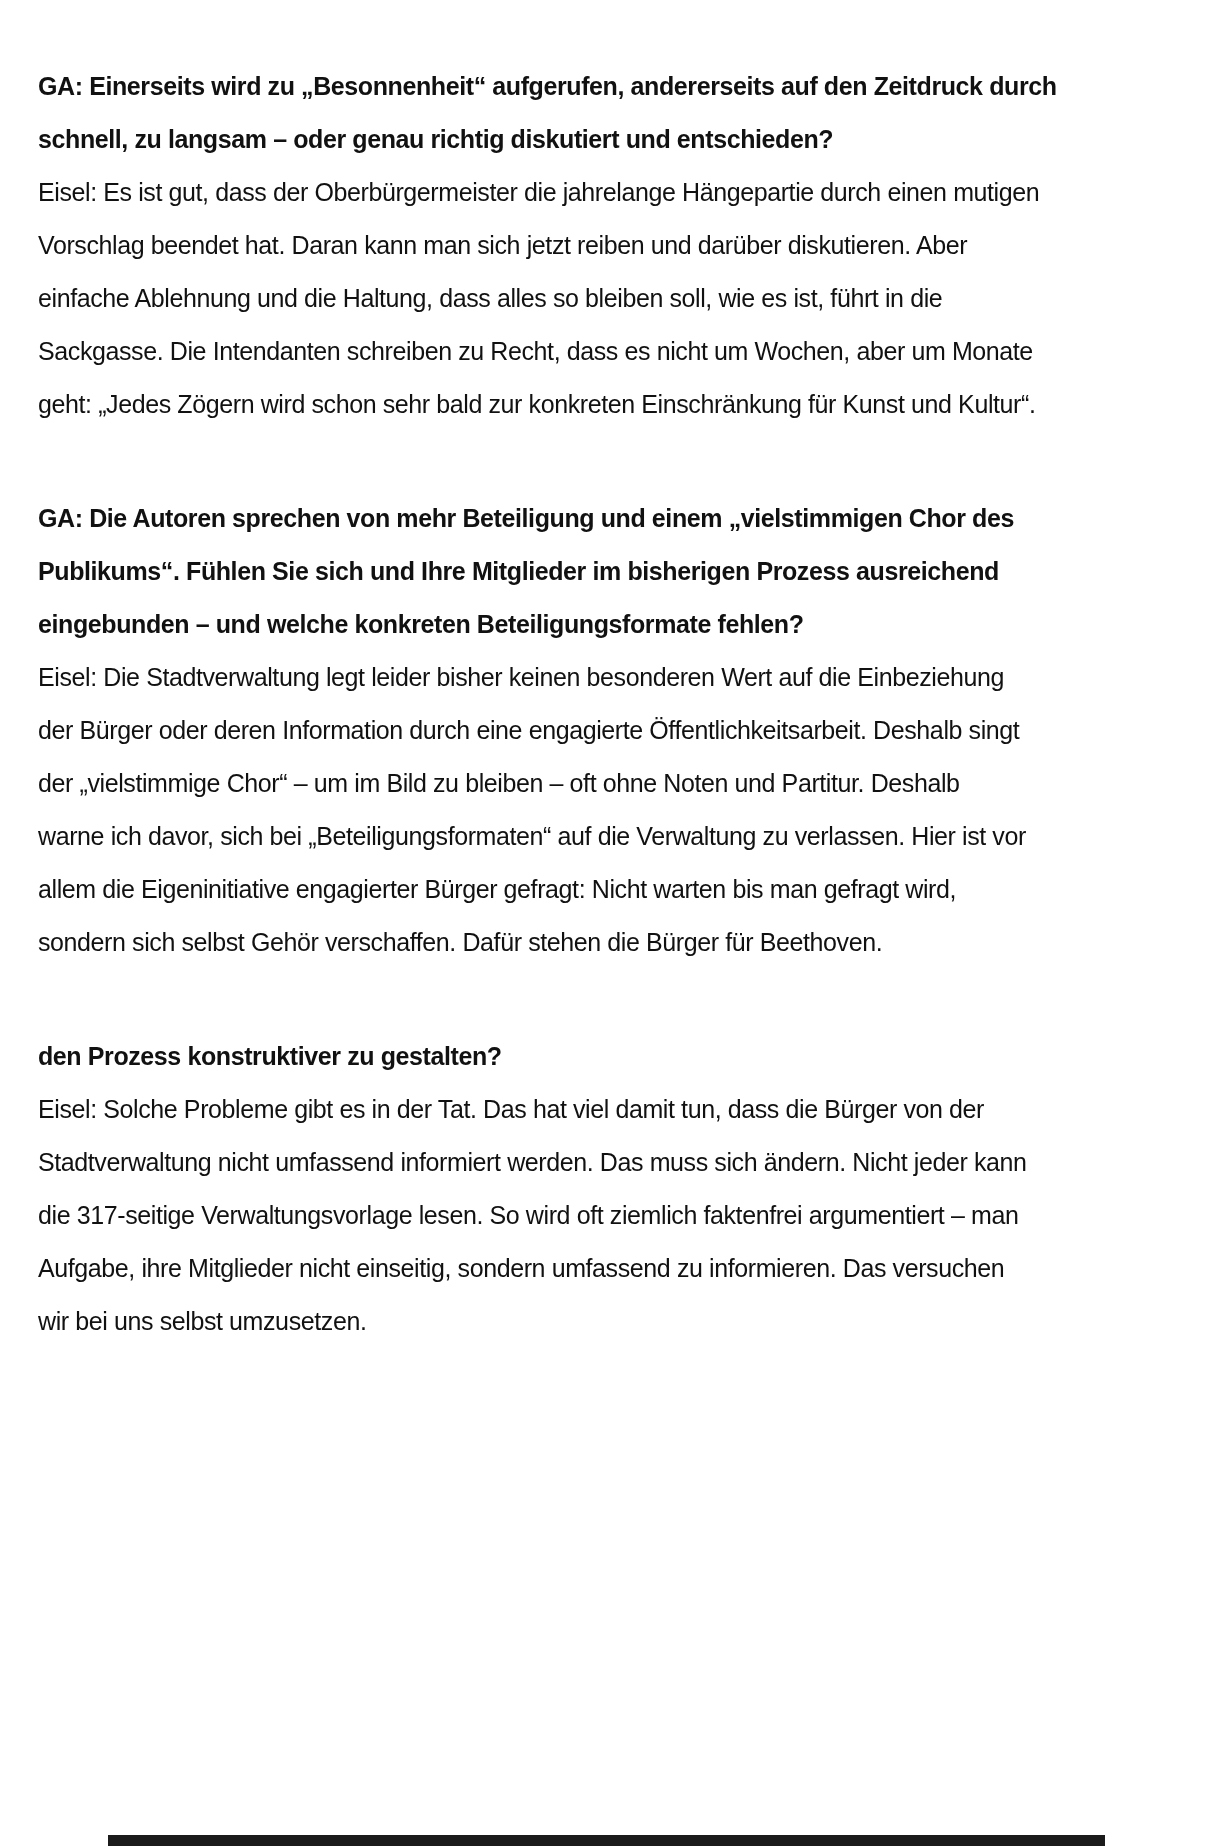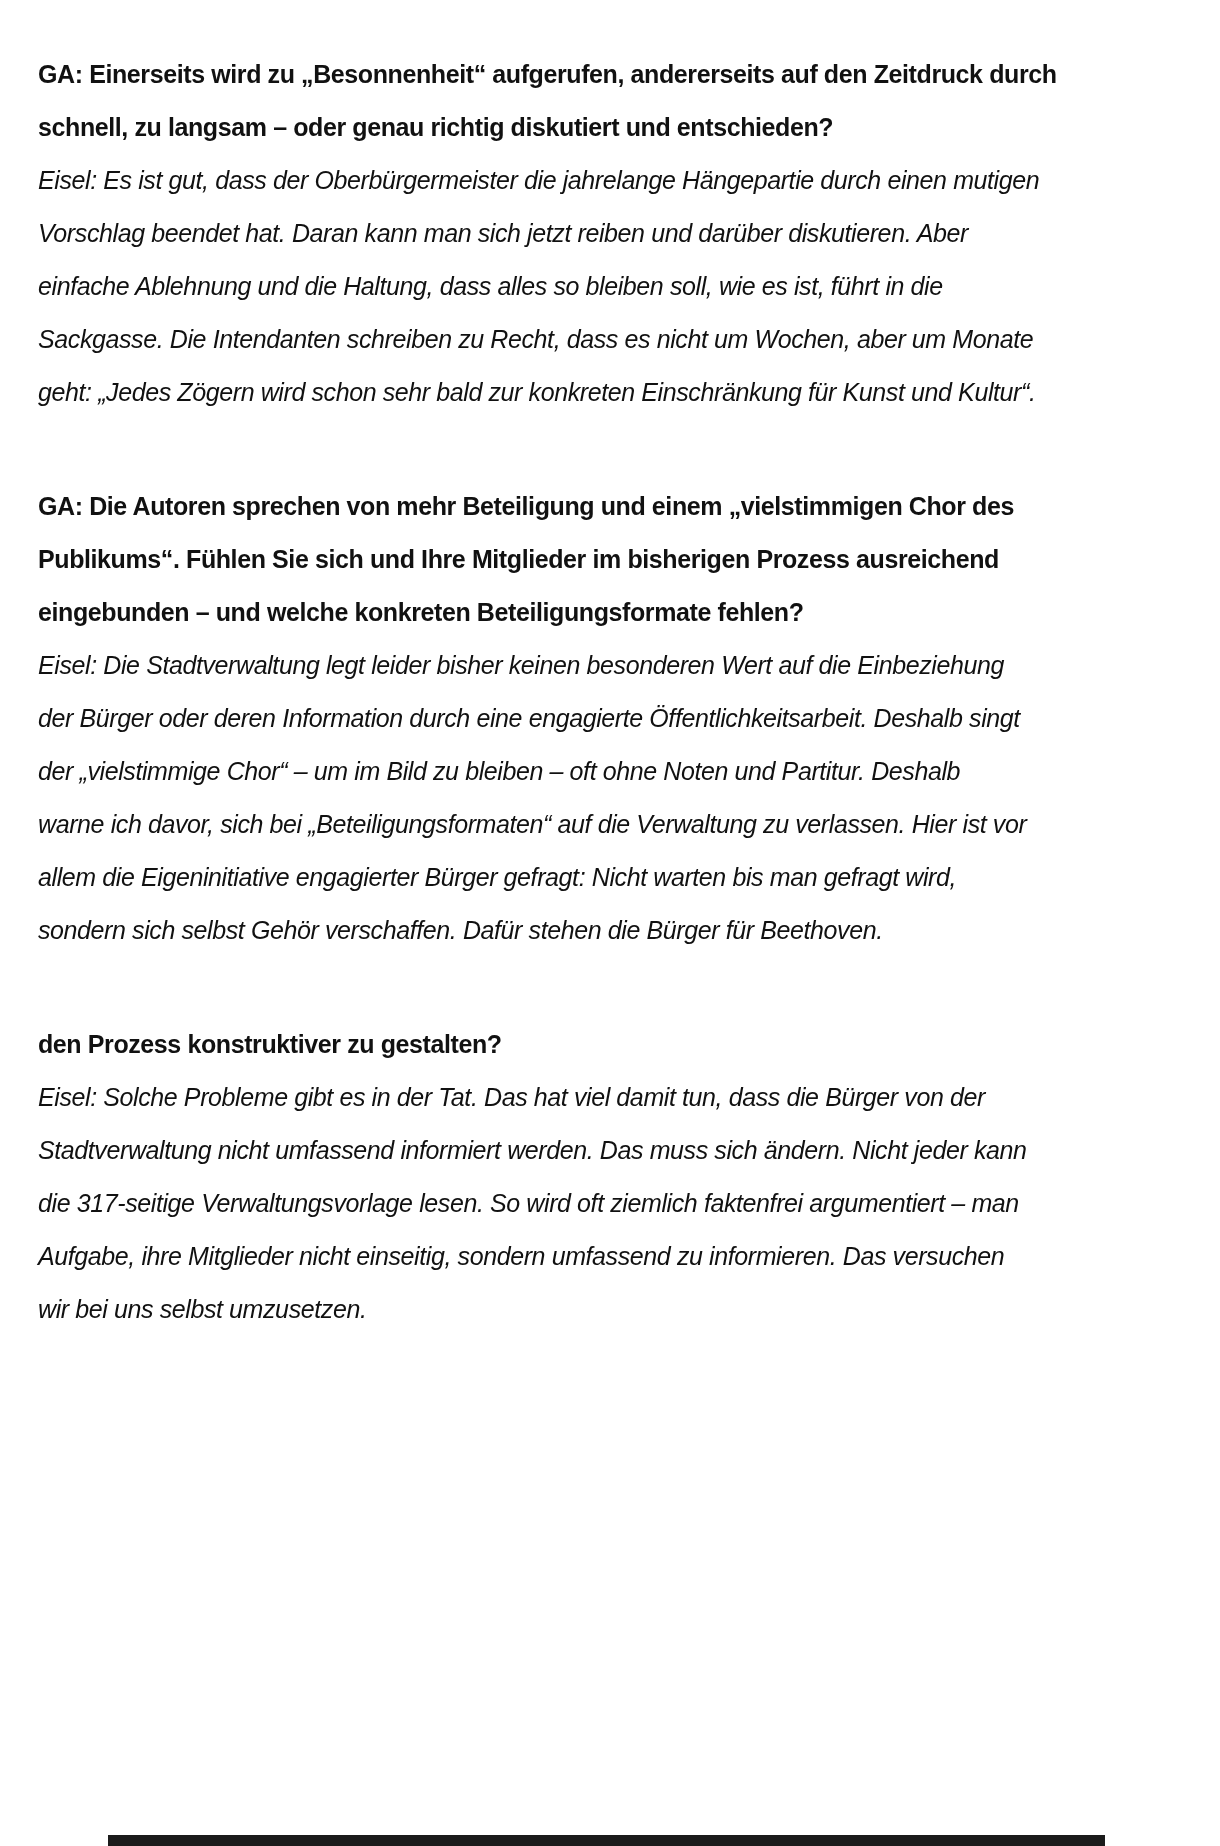--- a/index.html
+++ b/index.html
@@ -11,37 +11,37 @@
     height: 1846px;
     background: #ffffff;
     position: relative;
     overflow: hidden;
     font-family: "Liberation Sans", "DejaVu Sans", sans-serif;
   }
   .doc {
     padding: 48px 40px 0 38px;
     box-sizing: border-box;
     width: 1023px;
+    margin-top: 12px;
   }
   .qa-block {
     margin-bottom: 61px;
   }
   .line {
     white-space: pre;
     font-size: 25px;
     line-height: 53px;
     letter-spacing: -0.4px;
     color: #111111;
   }
   .q .line {
     font-weight: 700;
   }
   .a .line {
     font-weight: 400;
-    font-style: italic;
   }
   .bottom-bar {
     position: absolute;
     left: 108px;
     width: 997px;
     height: 11px;
     bottom: 0;
     background: #1b1b1b;
   }
 </style>

